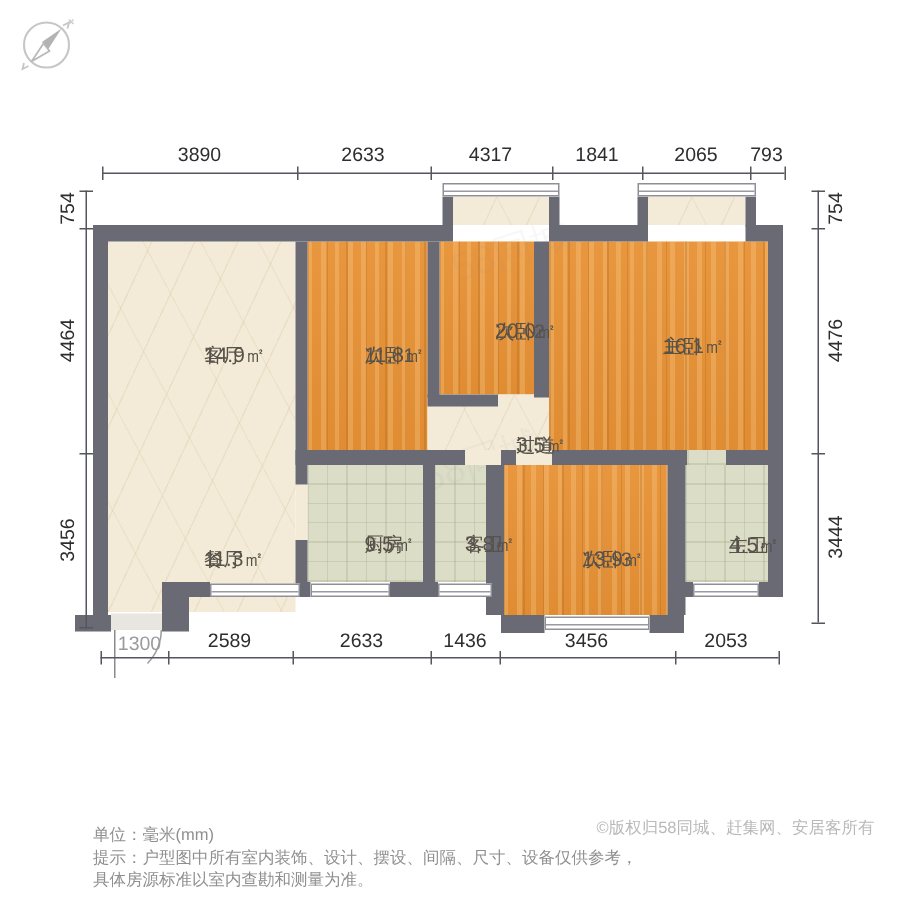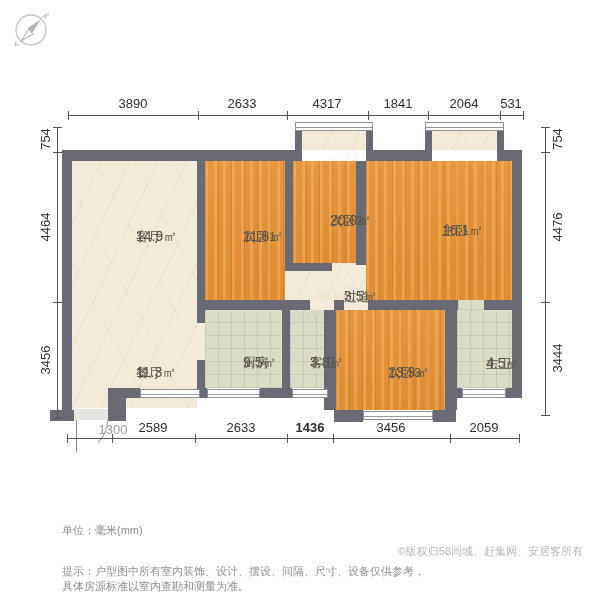--- a/index.html
+++ b/index.html
@@ -178,54 +178,54 @@
   <div class="dtick" style="left:198px;top:111px;width:1px;height:9px;"></div>
   <div class="dtick" style="left:287px;top:111px;width:1px;height:9px;"></div>
   <div class="dtick" style="left:368px;top:111px;width:1px;height:9px;"></div>
   <div class="dtick" style="left:428px;top:111px;width:1px;height:9px;"></div>
   <div class="dtick" style="left:500px;top:111px;width:1px;height:9px;"></div>
   <div class="dtick" style="left:523px;top:111px;width:1px;height:9px;"></div>
   <div class="dnum" style="left:133px;top:103px;">3890</div>
   <div class="dnum" style="left:242px;top:103px;">2633</div>
   <div class="dnum" style="left:327px;top:103px;">4317</div>
   <div class="dnum" style="left:398px;top:103px;">1841</div>
-  <div class="dnum" style="left:464px;top:103px;">2064</div>
-  <div class="dnum" style="left:511px;top:103px;">531</div>
+  <div class="dnum" style="left:464px;top:103px;">2065</div>
+  <div class="dnum" style="left:511px;top:103px;">793</div>
 
   <div class="dline" style="left:67px;top:438px;width:452px;height:1px;"></div>
   <div class="dtick" style="left:67px;top:434px;width:1px;height:9px;"></div>
   <div class="dtick" style="left:112px;top:434px;width:1px;height:9px;"></div>
   <div class="dtick" style="left:195px;top:434px;width:1px;height:9px;"></div>
   <div class="dtick" style="left:287px;top:434px;width:1px;height:9px;"></div>
   <div class="dtick" style="left:333px;top:434px;width:1px;height:9px;"></div>
   <div class="dtick" style="left:450px;top:434px;width:1px;height:9px;"></div>
   <div class="dtick" style="left:519px;top:434px;width:1px;height:9px;"></div>
-  <div class="dnum faded" style="left:93px;top:429px;margin-left:20px;">1300</div>
+  <div class="dnum faded" style="left:93px;top:429px;">1300</div>
   <div class="dnum" style="left:153px;top:427px;">2589</div>
   <div class="dnum" style="left:241px;top:427px;">2633</div>
-  <div class="dnum" style="left:310px;top:427px;font-weight:bold;">1436</div>
+  <div class="dnum" style="left:310px;top:427px;">1436</div>
   <div class="dnum" style="left:391px;top:427px;">3456</div>
-  <div class="dnum" style="left:484px;top:427px;">2059</div>
+  <div class="dnum" style="left:484px;top:427px;">2053</div>
 
   <div class="dline" style="left:57px;top:127px;width:1px;height:291px;"></div>
   <div class="dtick" style="left:53px;top:127px;width:9px;height:1px;"></div>
   <div class="dtick" style="left:53px;top:152px;width:9px;height:1px;"></div>
   <div class="dtick" style="left:53px;top:302px;width:9px;height:1px;"></div>
   <div class="dtick" style="left:53px;top:418px;width:9px;height:1px;"></div>
   <div class="dnum v" style="left:45px;top:139px;">754</div>
   <div class="dnum v" style="left:45px;top:227px;">4464</div>
   <div class="dnum v" style="left:45px;top:360px;">3456</div>
 
   <div class="dline" style="left:545px;top:127px;width:1px;height:288px;"></div>
   <div class="dtick" style="left:541px;top:127px;width:9px;height:1px;"></div>
   <div class="dtick" style="left:541px;top:152px;width:9px;height:1px;"></div>
   <div class="dtick" style="left:541px;top:302px;width:9px;height:1px;"></div>
   <div class="dtick" style="left:541px;top:415px;width:9px;height:1px;"></div>
   <div class="dnum v" style="left:557px;top:139px;">754</div>
   <div class="dnum v" style="left:557px;top:227px;">4476</div>
   <div class="dnum v" style="left:557px;top:358px;">3444</div>
 
-  <div class="note" style="left:62px;top:523px;">单位：毫米(mm)</div>
+  <div class="note" style="left:62px;top:549px;">单位：毫米(mm)</div>
   <div class="note" style="left:62px;top:579px;">具体房源标准以室内查勘和测量为准。</div>
   <div class="note" style="left:62px;top:564px;">提示：户型图中所有室内装饰、设计、摆设、间隔、尺寸、设备仅供参考，</div>
   <div class="copy" style="right:17px;top:544px;">©版权归58同城、赶集网、安居客所有</div>
 
 </div>
 
 </body></html>

